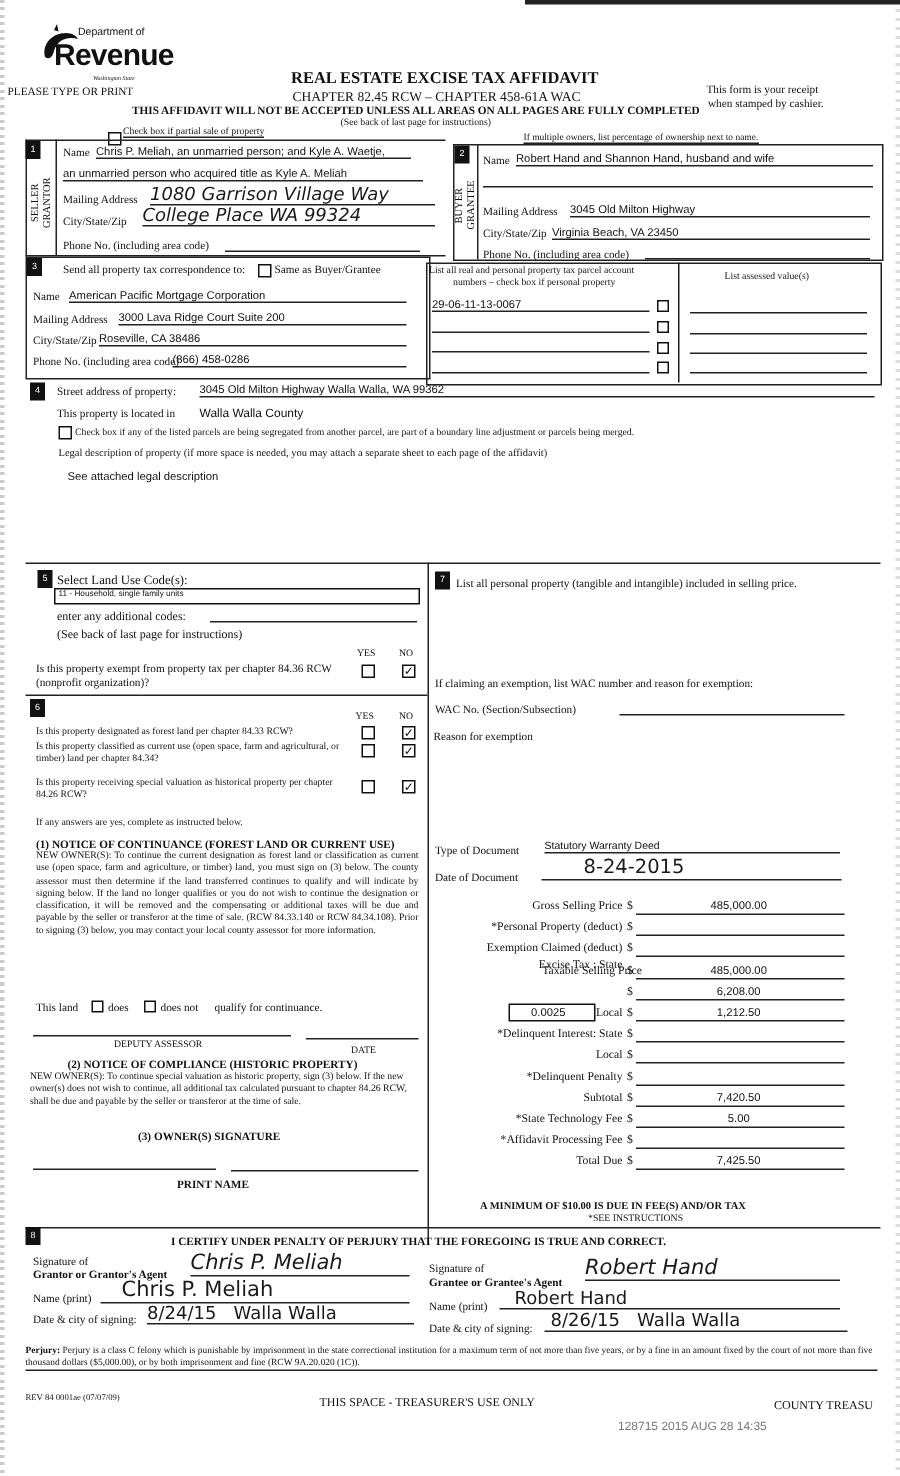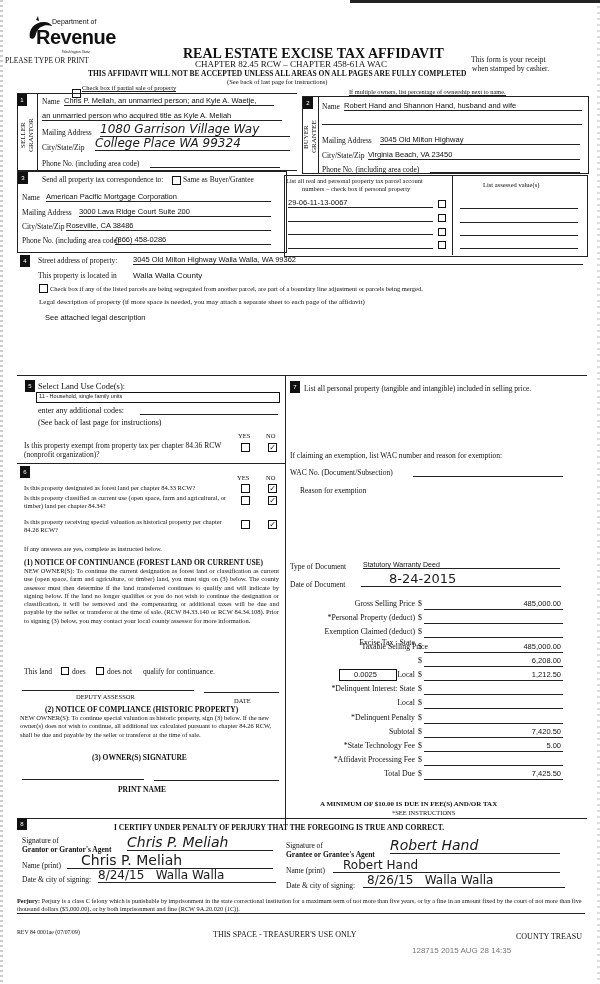--- a/index.html
+++ b/index.html
@@ -10,21 +10,21 @@
   .hand { font-family: "DejaVu Sans", sans-serif; font-style: italic; color: #1a1a1a; }
   .ul { border-bottom: 1px solid #222; }
   .box { width: 8px; height: 8px; border: 1px solid #111; background: #fff; box-sizing: border-box; display: inline-block; }
   .chk { width: 9px; height: 9px; border: 1px solid #111; box-sizing: border-box; position: absolute; font-size: 8px; line-height: 7px; text-align: center; font-family: "DejaVu Sans", sans-serif; }
   .num { position: absolute; background: #111; color: #fff; font-size: 6px; width: 10px; height: 12px; text-align: center; line-height: 12px; font-family: "Liberation Sans", sans-serif; }
   .lbl { font-size: 7.5px; position: absolute; white-space: nowrap; }
   .val { font-family: "Liberation Sans", sans-serif; font-size: 7.5px; position: absolute; white-space: nowrap; }
   .line { position: absolute; border-bottom: 1px solid #222; height: 0; }
   .vline { position: absolute; border-left: 1px solid #222; width: 0; }
   .rot { position: absolute; writing-mode: vertical-rl; transform: rotate(180deg); font-size: 7px; text-align: center; line-height: 8px; }
-  .right { text-align: right; }
+  .right { text-align: center; }
   .sm { font-size: 6.5px; }
   .topbar { position: absolute; left: 350px; top: 0; width: 250px; height: 3px; background: #222; }
   .leftedge { position: absolute; left: 0; top: 0; width: 3px; height: 984px; background: repeating-linear-gradient(#ccc 0 2px, #fff 2px 5px); }
   .rightedge { position: absolute; left: 597px; top: 0; width: 3px; height: 984px; background: repeating-linear-gradient(#ddd 0 2px, #fff 2px 6px); }
 </style>
 </head>
 <body>
 
 <div class="leftedge"></div>
 <div class="rightedge"></div>
@@ -33,21 +33,21 @@
 <div class="abs" style="left:22px;top:12px;width:80px;height:48px;">
   <svg width="30" height="30" viewBox="0 0 30 30" style="position:absolute;left:2px;top:4px;">
     <path d="M6 22 C4 14, 10 6, 20 6 C24 6, 27 8, 28 10 C22 8, 14 10, 12 18 C11 22, 9 24, 6 22 Z" fill="#111"></path>
     <path d="M12 4 L14 0 L15 5 Z" fill="#111"></path>
   </svg>
   <span class="abs sans" style="left:30px;top:6px;font-size:7px;">Department of</span>
   <span class="abs sans" style="left:14px;top:14px;font-size:20px;font-weight:bold;letter-spacing:-0.5px;">Revenue</span>
   <span class="abs" style="left:40px;top:37px;font-size:4px;font-style:italic;">Washington State</span>
 </div>
 <span class="abs" style="left:5px;top:56px;font-size:7.5px;">PLEASE TYPE OR PRINT</span>
-<span class="abs" style="left:183px;top:46px;font-size:14px;font-weight:bold;">REAL ESTATE EXCISE TAX AFFIDAVIT</span>
+<span class="abs" style="left:194px;top:46px;font-size:11px;font-weight:bold;">REAL ESTATE EXCISE TAX AFFIDAVIT</span>
 <span class="abs" style="left:195px;top:59px;font-size:9px;">CHAPTER 82.45 RCW – CHAPTER 458-61A WAC</span>
 <span class="abs" style="left:88px;top:69px;font-size:7.5px;font-weight:bold;text-align:right;">THIS AFFIDAVIT WILL NOT BE ACCEPTED UNLESS ALL AREAS ON ALL PAGES ARE FULLY COMPLETED</span>
 <span class="abs" style="left:227px;top:78px;font-size:6.5px;">(See back of last page for instructions)</span>
 <span class="abs" style="left:471px;top:55px;font-size:7.5px;">This form is your receipt</span>
 <span class="abs" style="left:472px;top:64px;font-size:7.5px;">when stamped by cashier.</span>
 
 <div class="abs" style="left:72px;top:84px;">
   <span class="box" style="width:9px;height:9px;"></span>
 </div>
 <span class="abs ul" style="left:82px;top:84px;font-size:6.5px;">Check box if partial sale of property</span>
@@ -184,23 +184,23 @@
 <span class="lbl sm" style="left:20px;top:714px;width:262px;white-space:normal;line-height:8.3px;">NEW OWNER(S): To continue special valuation as historic property, sign (3) below. If the new owner(s) does not wish to continue, all additional tax calculated pursuant to chapter 84.26 RCW, shall be due and payable by the seller or transferor at the time of sale.</span>
 <span class="lbl" style="left:92px;top:753px;font-size:7.5px;font-weight:bold;">(3)  OWNER(S) SIGNATURE</span>
 <div class="line" style="left:22px;top:779px;width:122px;"></div>
 <div class="line" style="left:154px;top:780px;width:125px;"></div>
 <span class="lbl" style="left:118px;top:785px;font-size:7.5px;font-weight:bold;">PRINT NAME</span>
 
 <div class="num" style="left:290px;top:381px;">7</div>
 <span class="lbl" style="left:304px;top:384px;width:270px;white-space:normal;line-height:9px;font-size:7.5px;">List all  personal property (tangible and intangible) included in selling price.</span>
 <div class="abs" style="left:290px;top:405px;width:290px;height:40px;"></div>
 <span class="lbl" style="left:290px;top:451px;font-size:7.5px;">If claiming an exemption, list WAC number and reason for exemption:</span>
-<span class="lbl" style="left:290px;top:468px;">WAC No. (Document/Subsection)</span>
+<span class="lbl" style="left:290px;top:468px;">WAC No. (Section/Subsection)</span>
 <div class="line" style="left:413px;top:476px;width:150px;"></div>
-<span class="lbl" style="left:284px;top:486px;padding-left:16px;">Reason for exemption</span>
+<span class="lbl" style="left:273px;top:486px;padding-left:16px;">Reason for exemption</span>
 <div class="abs" style="left:290px;top:496px;width:290px;height:50px;"></div>
 
 <span class="lbl" style="left:290px;top:562px;">Type of Document</span>
 <span class="val ul" style="left:363px;top:561px;width:197px;font-size:7px;">Statutory Warranty Deed</span>
 <span class="lbl" style="left:290px;top:580px;">Date of Document</span>
 <span class="abs hand ul" style="left:361px;top:571px;width:200px;font-size:13px;text-indent:28px;font-style:normal;">8-24-2015</span>
 
 <div id="tax-rows">
     <span class="lbl" style="right: 185px; top: 599px; font-size: 7.8px; text-align: right;">Gross Selling Price</span>
     <span class="lbl" style="left: 418px; top: 599px; font-size: 7.8px;">$</span>

